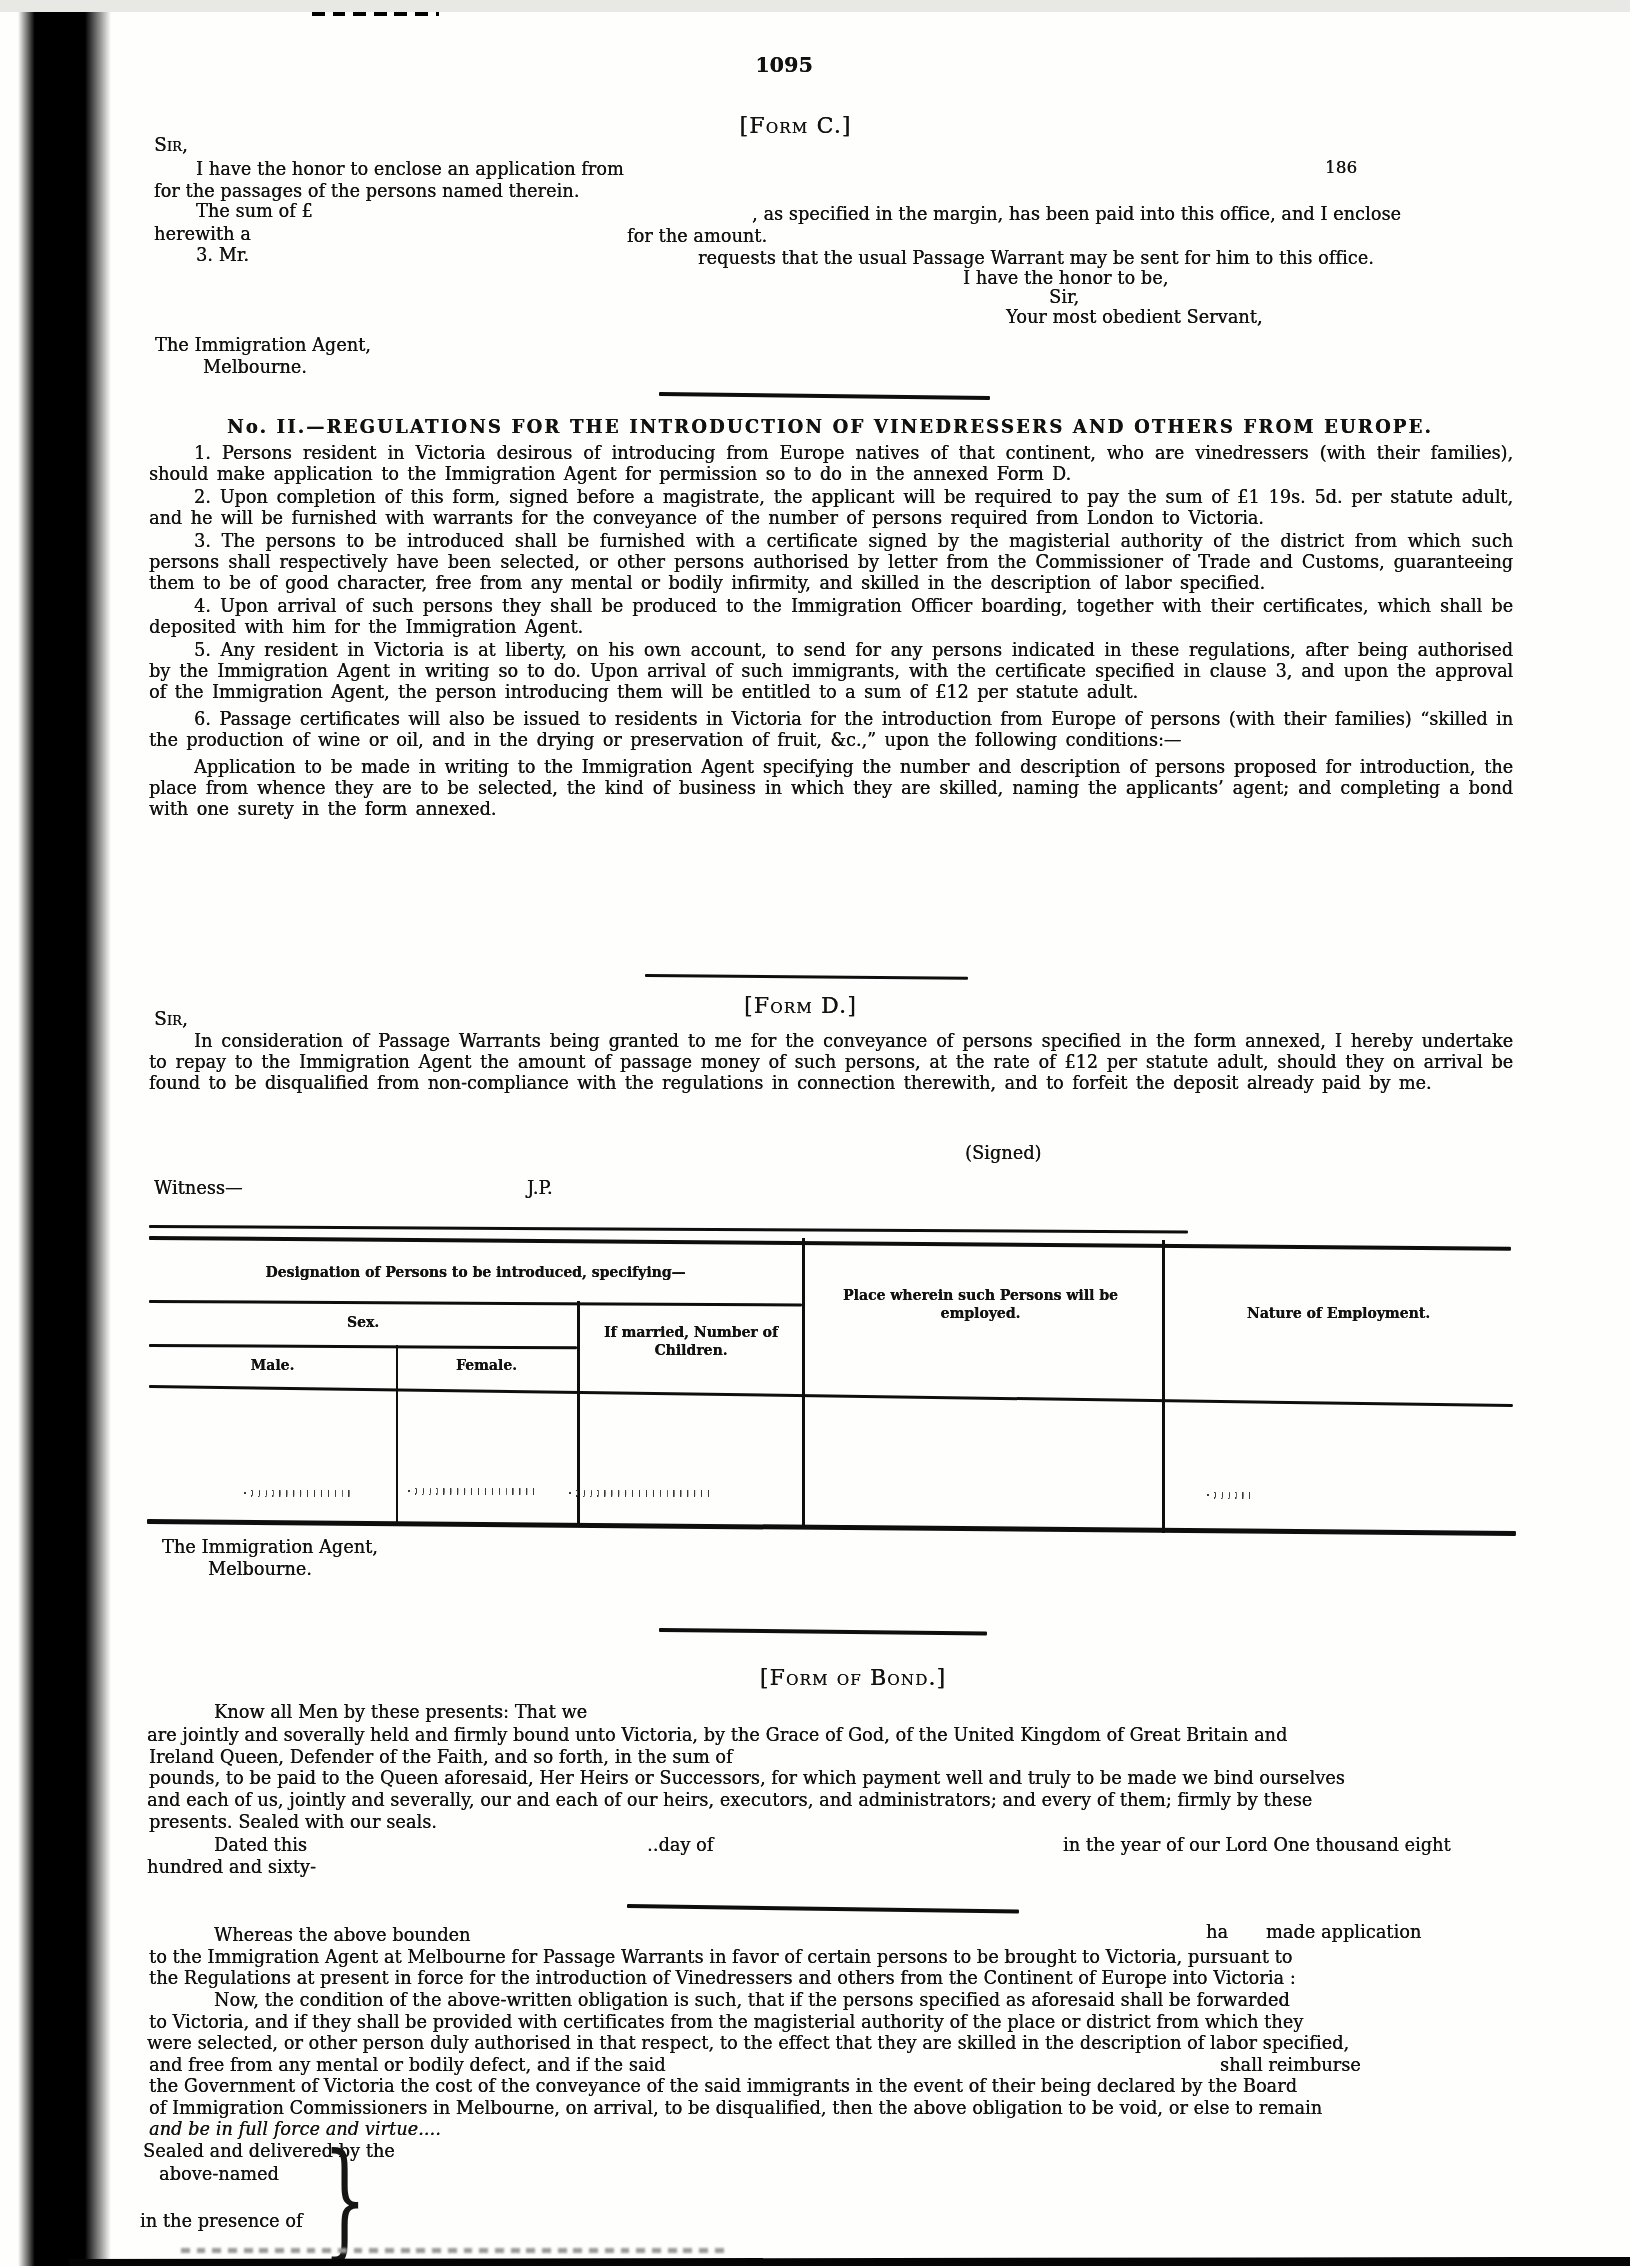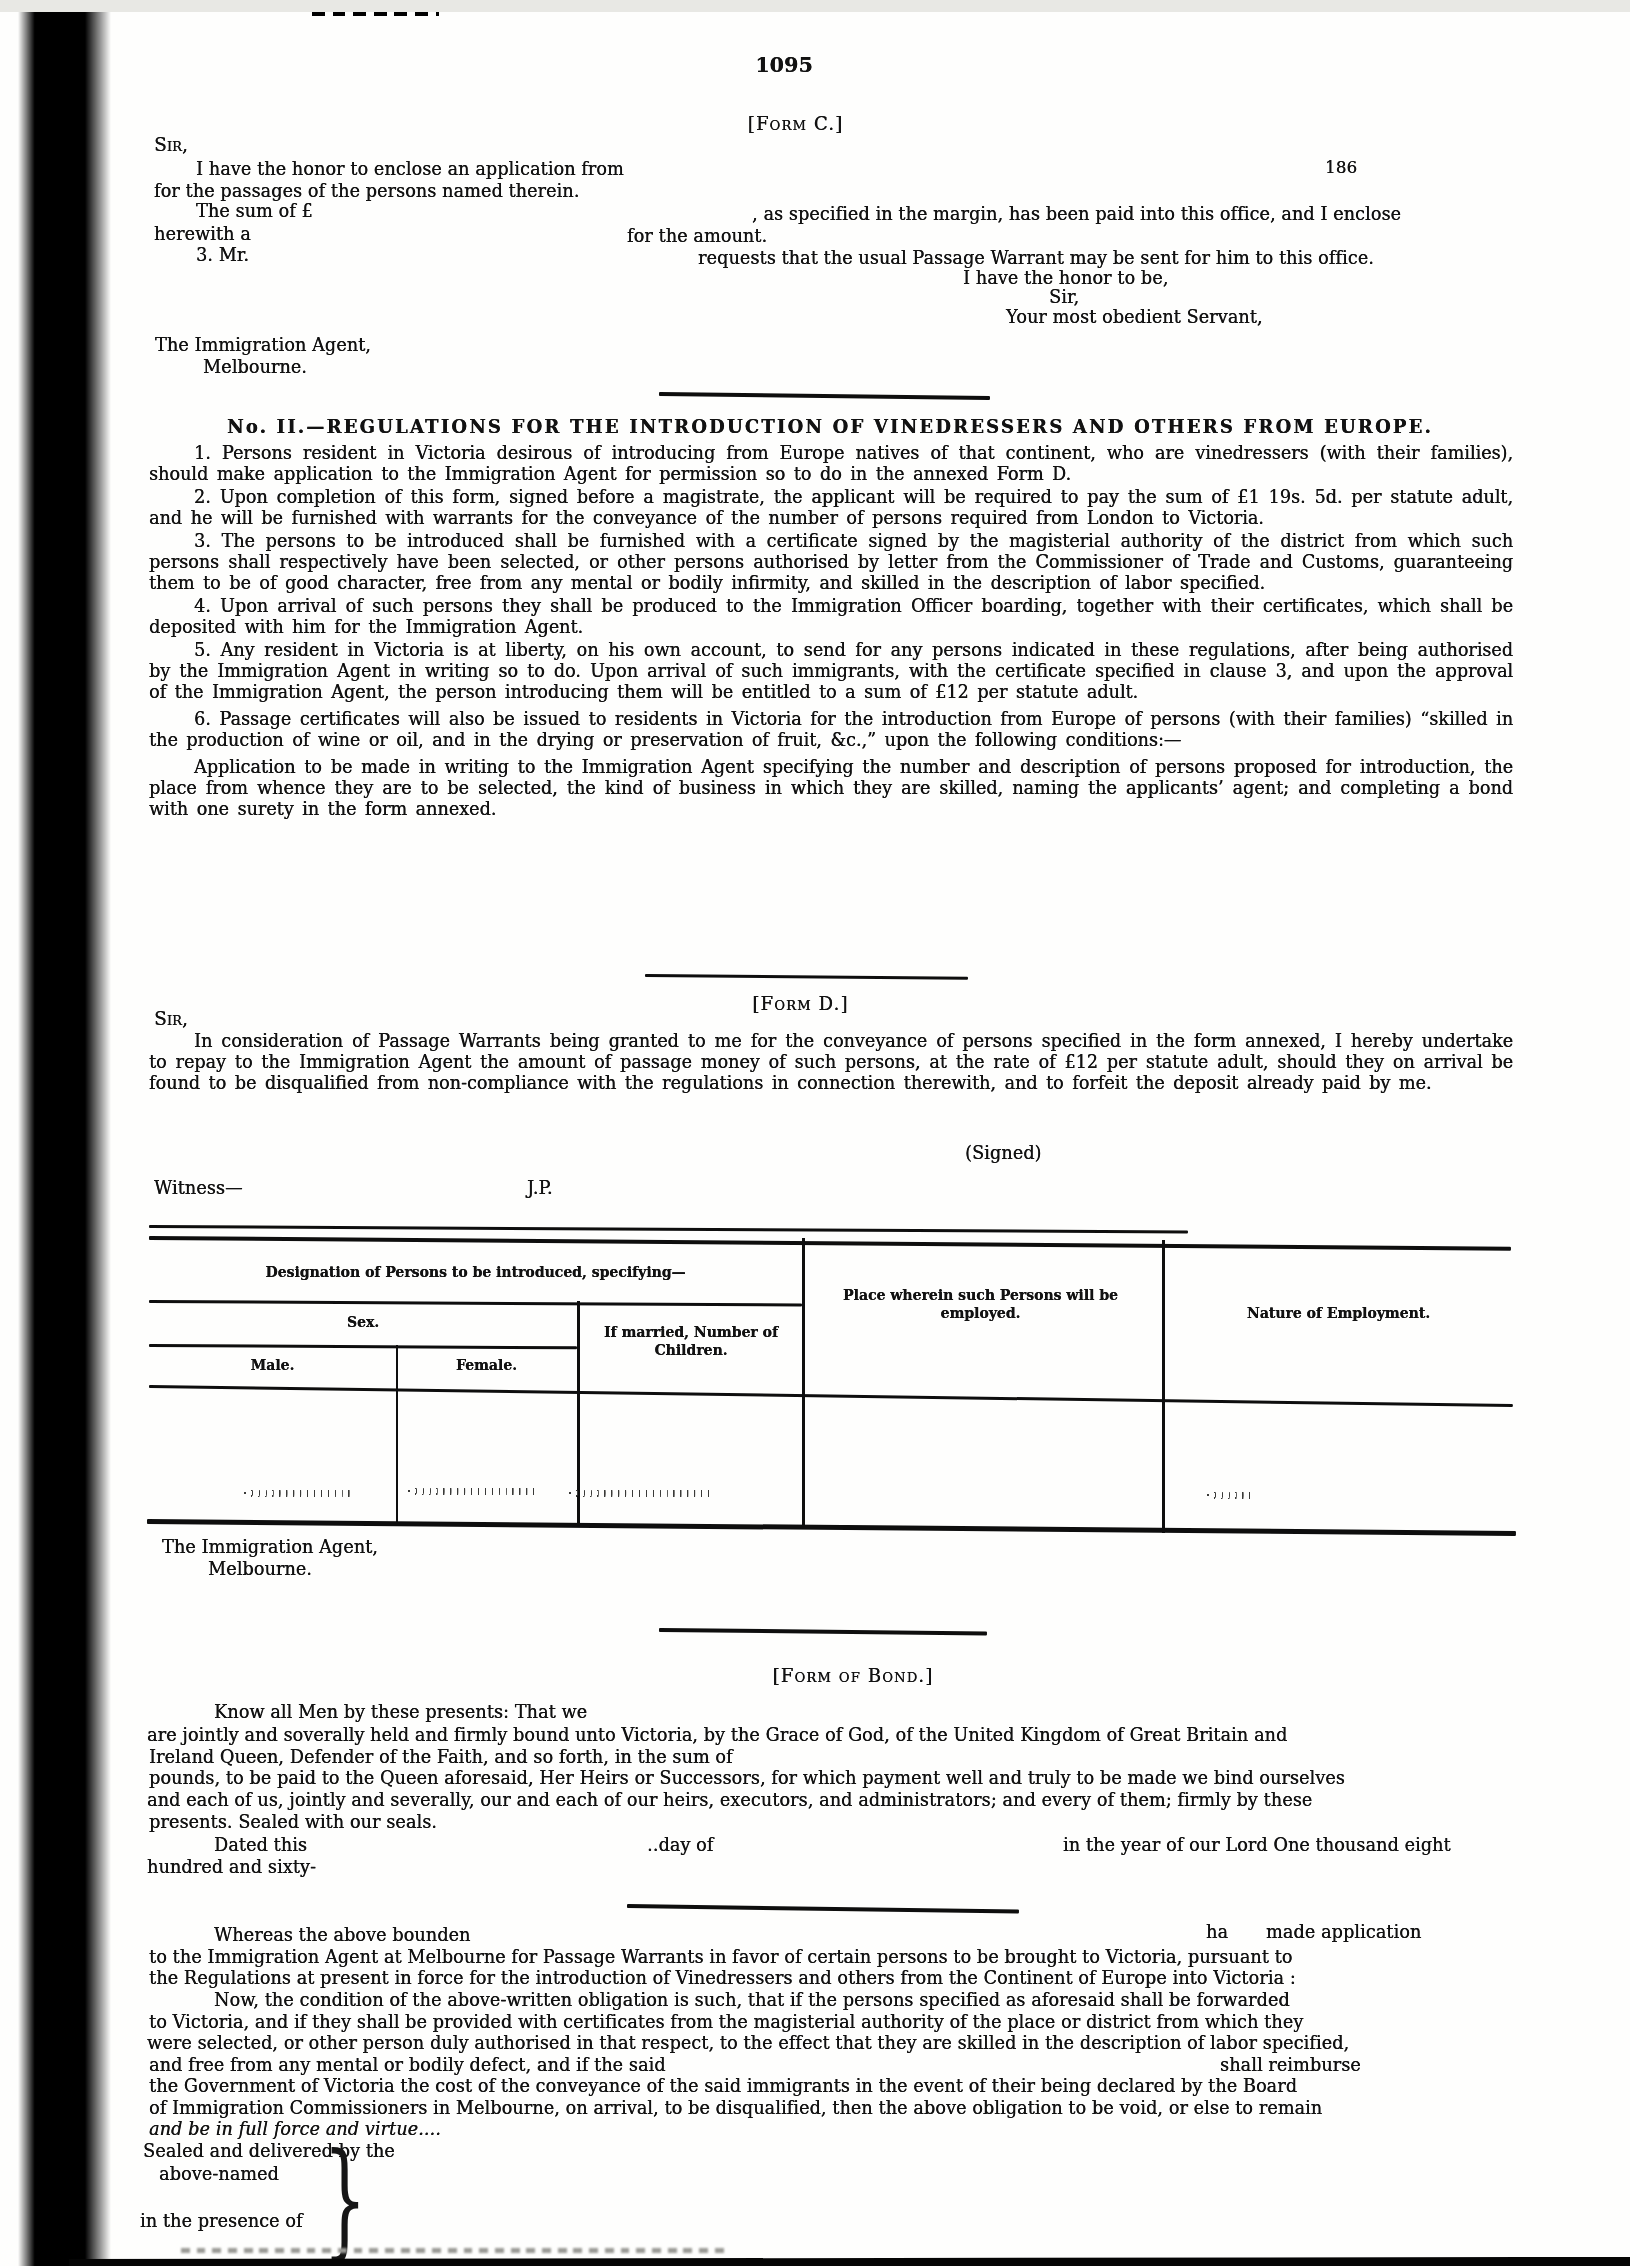--- a/index.html
+++ b/index.html
@@ -7,21 +7,21 @@
     position:relative; width:1631px; height:2266px; margin:12px auto;
     background:#fefefd; overflow:hidden;
     font-family:"DejaVu Serif", serif; color:#121212;
   }
   
   .t {
     position:absolute; font-size:17.6px; line-height:1.2; white-space:nowrap;
     color:#121212; letter-spacing:0.1px; text-shadow:0.3px 0 0 currentColor;
   }
   .sc { font-variant-caps:small-caps; }
-  .hd { font-size:18px; letter-spacing:1.2px; text-align:center; }
+  .hd { font-size:22px; letter-spacing:1.2px; text-align:center; }
   .b  { font-weight:bold; }
   .center { text-align:center; }
   
   .flow { position:absolute; width:1364px; }
   .flow p {
     margin:0 0 2px 0; font-size:17.6px; line-height:21px; text-align:justify;
     text-indent:45px; word-spacing:2.9px; text-shadow:0.3px 0 0 currentColor;
   }
   .flow p.gap { margin-top:5.9px; }
   

